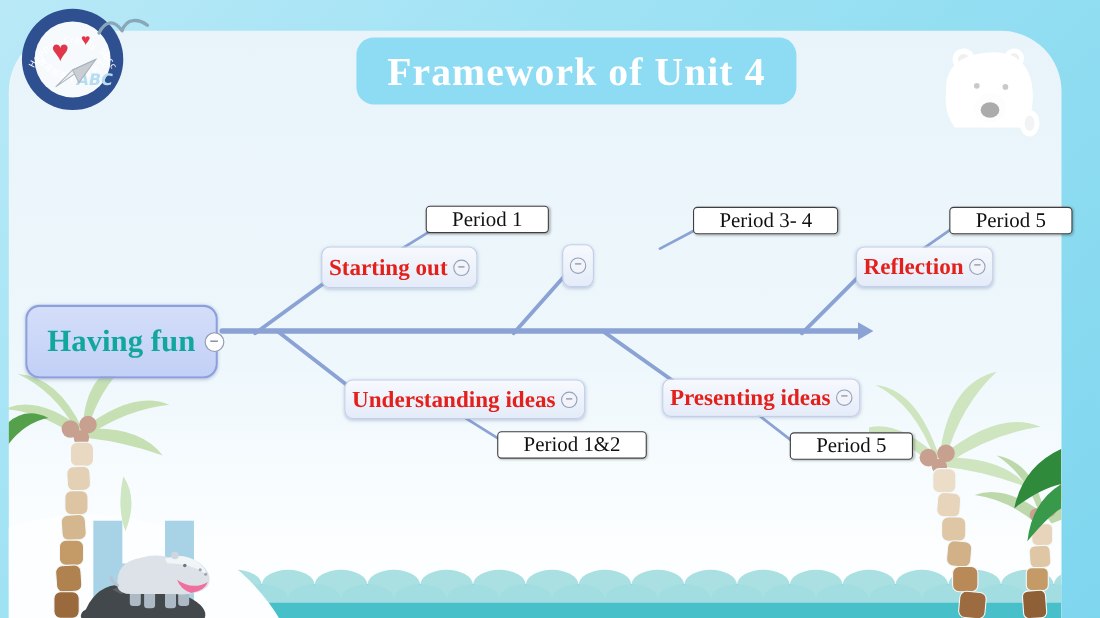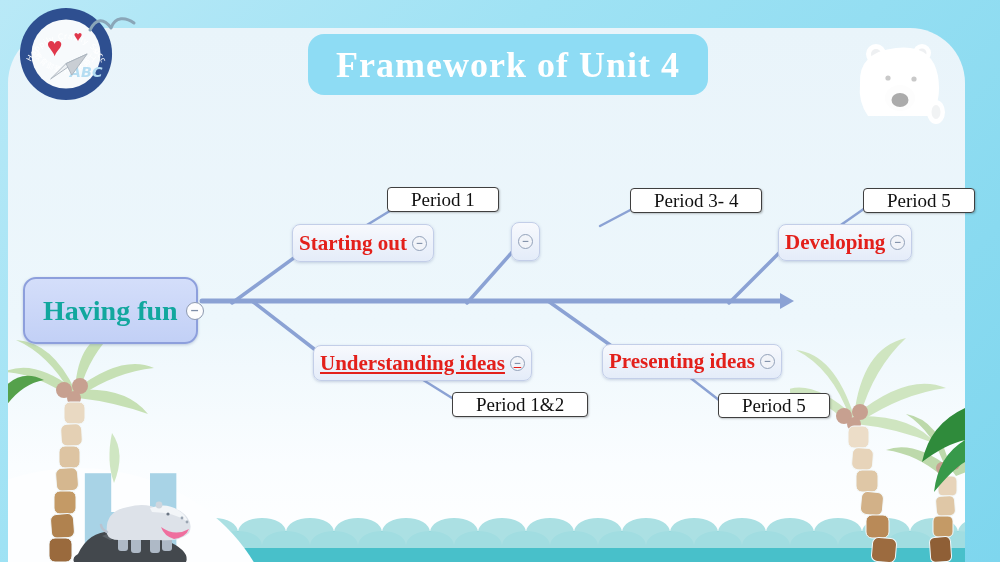--- a/index.html
+++ b/index.html
@@ -4,21 +4,21 @@
 <style>
   html,body{margin:0;padding:0;}
   body{width:1000px;height:562px;overflow:hidden;position:relative;
        font-family:"Liberation Serif",serif;
        background:linear-gradient(135deg,#b9e9f7 0%,#9fe2f4 35%,#7ed6ee 100%);}
   
   #card{position:absolute;left:8px;top:28px;width:957px;height:534px;
         border-radius:55px 55px 0 0;overflow:hidden;
         background:linear-gradient(180deg,#e9f4fa 0%,#edf7fc 55%,#fafdff 82%,#ffffff 100%);}
   
-  #banner{position:absolute;left:308px;top:34px;width:400px;height:61px;z-index:6;
+  #banner{position:absolute;left:324px;top:34px;width:400px;height:61px;z-index:6;
           background:#8edcf4;border-radius:16px;display:flex;align-items:center;justify-content:center;}
   #banner span{font:bold 36px "Liberation Serif",serif;color:#ffffff;letter-spacing:1px;}
   
   #mindmap{position:absolute;inset:0;z-index:5;}
   #mm-lines{position:absolute;left:0;top:0;}
   .bnode{position:absolute;display:flex;align-items:center;gap:5px;padding:0 6px;
          background:linear-gradient(180deg,#f7f9fd,#e4ecf9);
          border:1px solid #c3cee8;border-radius:8px;
          box-shadow:0 1px 3px rgba(110,130,170,.35);
          font:bold 21px "Liberation Serif",serif;color:#e3201b;white-space:nowrap;box-sizing:border-box;}
@@ -35,21 +35,21 @@
   .cicon{display:inline-flex;align-items:center;justify-content:center;flex:0 0 auto;
          width:13px;height:13px;border-radius:50%;background:#f2f4f9;border:1px solid #93a2ba;
          color:#7d8ca6;font:bold 9px "DejaVu Sans",sans-serif;line-height:1;}
   .cicon-root{position:absolute;right:-8px;top:50%;transform:translateY(-50%);
          width:16px;height:16px;border-radius:50%;background:#fdfdfe;border:1px solid #8d99b0;
          color:#7d8ca6;display:flex;align-items:center;justify-content:center;
          font:bold 11px "DejaVu Sans",sans-serif;line-height:1;}
   #node-b0{left:292px;top:224px;height:38px;}
   #node-b1{left:511px;top:222px;height:39px;}
   #node-b2{left:778px;top:224px;height:37px;}
-  #node-b3{left:313px;top:345px;height:36px;text-decoration:underline;}
+  #node-b3{left:313px;top:345px;height:36px;}
   #node-b4{left:602px;top:344px;height:35px;}
   #pbox-0{left:387px;top:187px;}
   #pbox-1{left:630px;top:188px;}
   #pbox-2{left:863px;top:188px;}
   #pbox-3{left:452px;top:392px;text-align:center;}
   #pbox-4{left:718px;top:393px;}
   
   .abs{position:absolute;}
   #letter-h{position:absolute;left:64px;top:430px;font:bold 140px/1 "DejaVu Sans",sans-serif;color:#a8d3e6;}
   #mound{position:absolute;left:-130px;top:440px;width:400px;height:360px;border-radius:50%;background:#fdfeff;}
@@ -237,21 +237,21 @@
   </div>
 
   <div class="bnode" id="node-b0">
     <span>Starting out</span>
     <span class="cicon">−</span>
   </div>
   <div class="bnode" id="node-b1">
     <span class="cicon">−</span>
   </div>
   <div class="bnode" id="node-b2">
-    <span>Developing</span>
+    <span>Reflection</span>
     <span class="cicon">−</span>
   </div>
   <div class="bnode" id="node-b3">
     <span>Understanding ideas</span>
     <span class="cicon">−</span>
   </div>
   <div class="bnode" id="node-b4">
     <span>Presenting ideas</span>
     <span class="cicon">−</span>
   </div>

